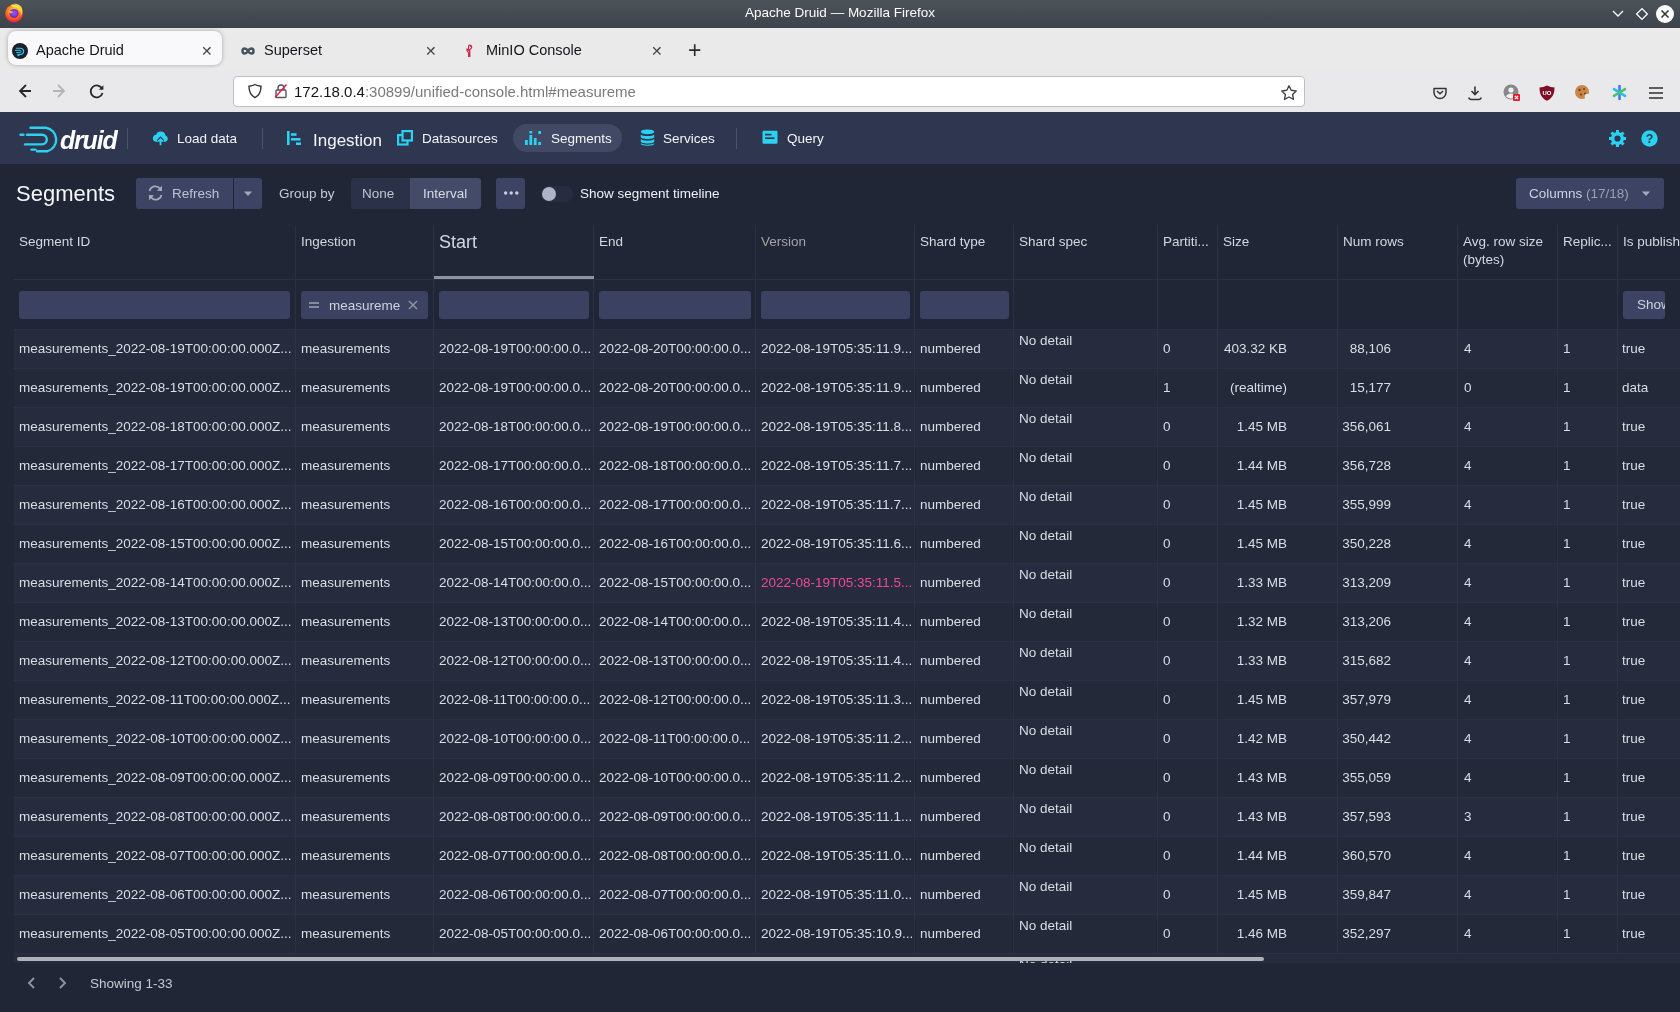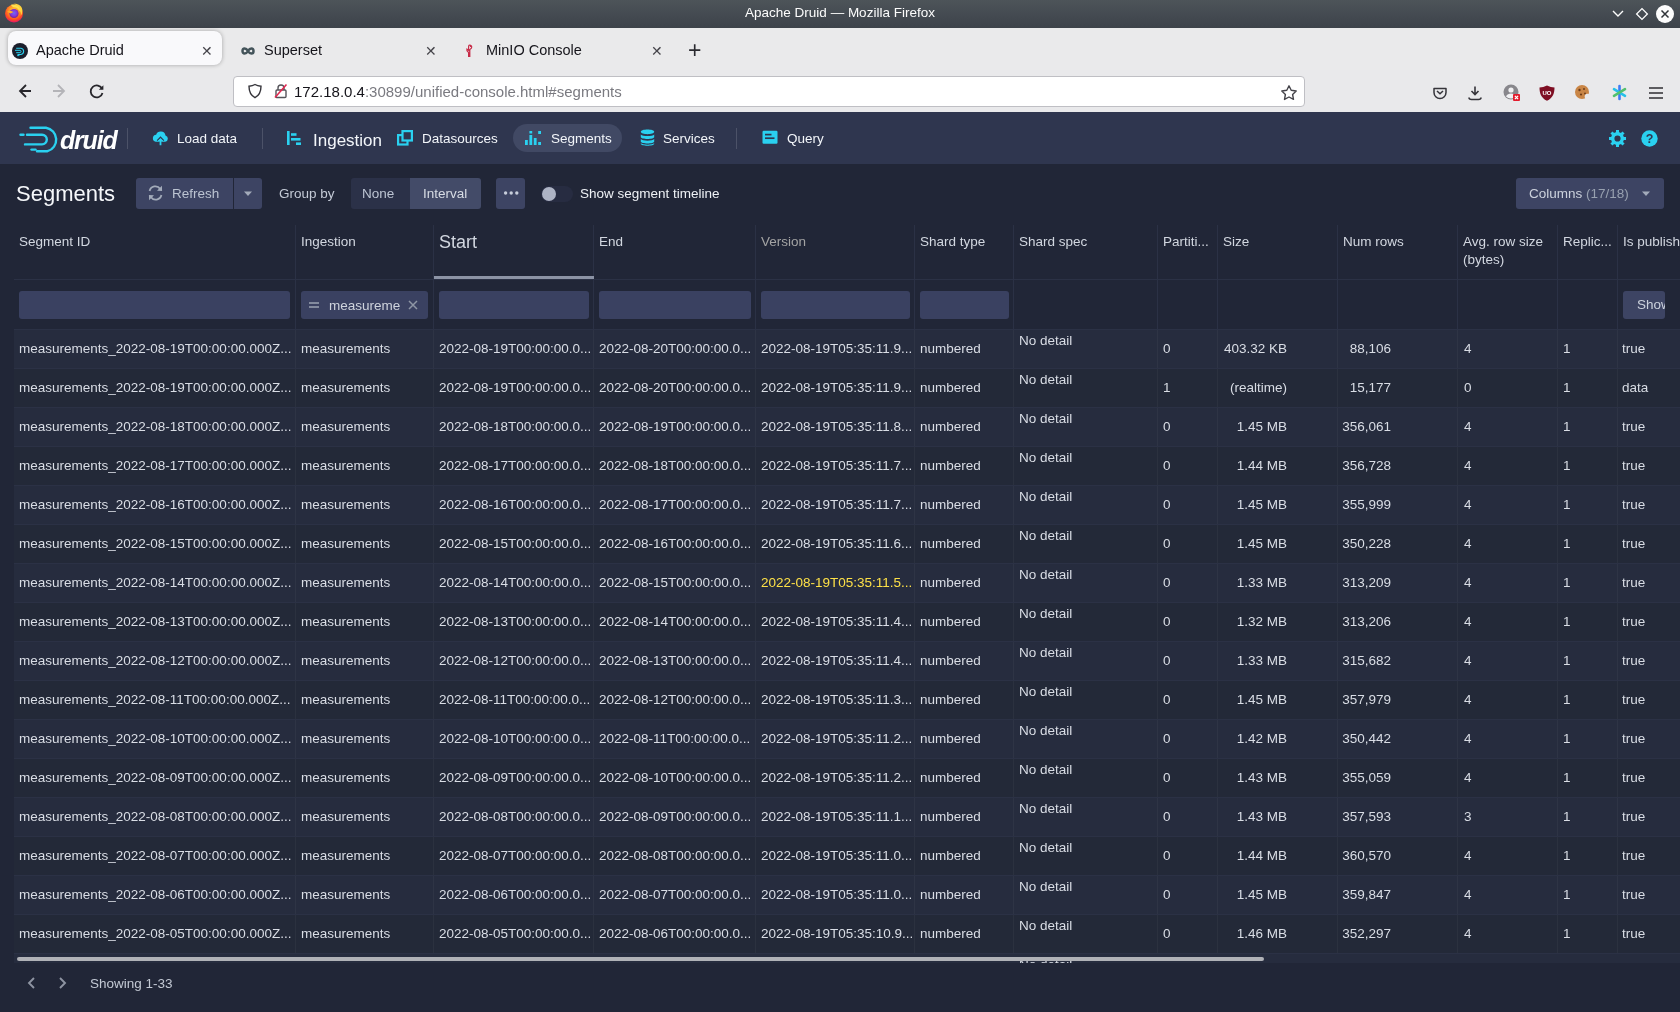--- a/index.html
+++ b/index.html
@@ -72,21 +72,21 @@
   </svg>
 <div class="a" style="left:233px;top:76px;width:1072px;height:31px;background:#ffffff;border:1px solid #bfbfc4;border-radius:4px"></div>
 <svg class="a" style="left:247px;top:83px" width="16" height="17" viewBox="0 0 16 17">
     <path d="M8 1.5 C10 2.6 12 3 14 3.2 C14 8 13 12 8 14.6 C3 12 2 8 2 3.2 C4 3 6 2.6 8 1.5 Z" stroke="#35343a" stroke-width="1.4" fill="none"></path>
   </svg>
 <svg class="a" style="left:273px;top:83px" width="16" height="16" viewBox="0 0 16 16">
     <rect x="3" y="7" width="10" height="7.5" rx="1" fill="none" stroke="#55545a" stroke-width="1.4"></rect>
     <path d="M5 7 V5 A3 3 0 0 1 11 5 V7" stroke="#55545a" stroke-width="1.4" fill="none"></path>
     <path d="M2 14.5 L13.5 1.5" stroke="#e22850" stroke-width="1.6"></path>
   </svg>
-<div class="t" style="left:294px;top:83px;font-size:15px;color:#15141a">172.18.0.4<span style="color:#7a7a80">:30899/unified-console.html#segments</span></div>
+<div class="t" style="left:294px;top:83px;font-size:15px;color:#15141a">172.18.0.4<span style="color:#7a7a80">:30899/unified-console.html#measureme</span></div>
 <svg class="a" style="left:1280px;top:84px" width="18" height="17" viewBox="0 0 18 17">
     <path d="M9 1.8 L11.2 6.3 L16.2 7 L12.6 10.5 L13.5 15.4 L9 13 L4.5 15.4 L5.4 10.5 L1.8 7 L6.8 6.3 Z" stroke="#45444a" stroke-width="1.4" fill="none" stroke-linejoin="round"></path>
   </svg>
 <svg class="a" style="left:1432px;top:85px" width="16" height="16" viewBox="0 0 16 16">
     <path d="M2 3.5 H14 V7.5 A6 6 0 0 1 2 7.5 Z" stroke="#35343a" stroke-width="1.5" fill="none" stroke-linejoin="round"></path>
     <path d="M5 6 L8 8.8 L11 6" stroke="#35343a" stroke-width="1.5" fill="none"></path>
   </svg>
 <svg class="a" style="left:1467px;top:85px" width="16" height="16" viewBox="0 0 16 16">
     <path d="M8 1.5 V9 M4.5 6 L8 9.5 L11.5 6" stroke="#35343a" stroke-width="1.6" fill="none"></path>
     <path d="M2 12.5 C2 14 3 14.5 4.5 14.5 H11.5 C13 14.5 14 14 14 12.5" stroke="#35343a" stroke-width="1.6" fill="none"></path>
@@ -545,21 +545,21 @@
 <div class="a" style="left:296px;top:564px;width:138px;height:38px;border-right:1px solid rgba(255,255,255,.04);overflow:hidden">
     <div style="position:absolute;left:5px;top:0;font-size:13.5px;line-height:38px;color:#d9dde5;white-space:nowrap">measurements</div>
   </div>
 <div class="a" style="left:434px;top:564px;width:160px;height:38px;border-right:1px solid rgba(255,255,255,.04);overflow:hidden">
     <div style="position:absolute;left:5px;top:0;font-size:13.5px;line-height:38px;color:#d9dde5;white-space:nowrap">2022-08-14T00:00:00.0...</div>
   </div>
 <div class="a" style="left:594px;top:564px;width:162px;height:38px;border-right:1px solid rgba(255,255,255,.04);overflow:hidden">
     <div style="position:absolute;left:5px;top:0;font-size:13.5px;line-height:38px;color:#d9dde5;white-space:nowrap">2022-08-15T00:00:00.0...</div>
   </div>
 <div class="a" style="left:756px;top:564px;width:159px;height:38px;border-right:1px solid rgba(255,255,255,.04);overflow:hidden">
-    <div style="position:absolute;left:5px;top:0;font-size:13.5px;line-height:38px;color:#fde047;white-space:nowrap">2022-08-19T05:35:11.5...</div>
+    <div style="position:absolute;left:5px;top:0;font-size:13.5px;line-height:38px;color:#ec4899;white-space:nowrap">2022-08-19T05:35:11.5...</div>
   </div>
 <div class="a" style="left:915px;top:564px;width:99px;height:38px;border-right:1px solid rgba(255,255,255,.04);overflow:hidden">
     <div style="position:absolute;left:5px;top:0;font-size:13.5px;line-height:38px;color:#d9dde5;white-space:nowrap">numbered</div>
   </div>
 <div class="a" style="left:1014px;top:564px;width:144px;height:38px;border-right:1px solid rgba(255,255,255,.04);overflow:hidden">
     <div style="position:absolute;left:5px;top:3px;font-size:13.5px;line-height:15px;color:#d9dde5">No detail</div>
   </div>
 <div class="a" style="left:1158px;top:564px;width:60px;height:38px;border-right:1px solid rgba(255,255,255,.04);overflow:hidden">
     <div style="position:absolute;left:5px;top:0;font-size:13.5px;line-height:38px;color:#d9dde5;white-space:nowrap">0</div>
   </div>

